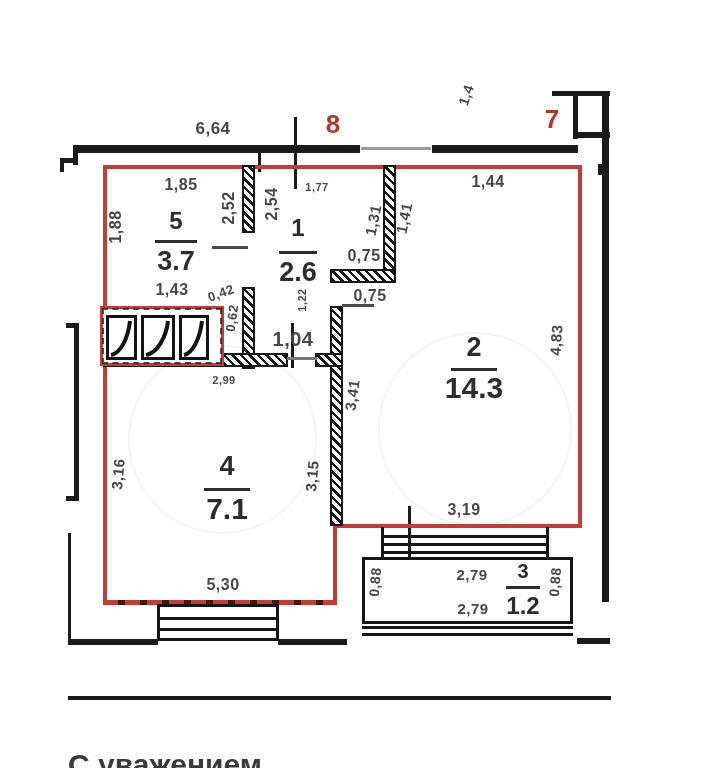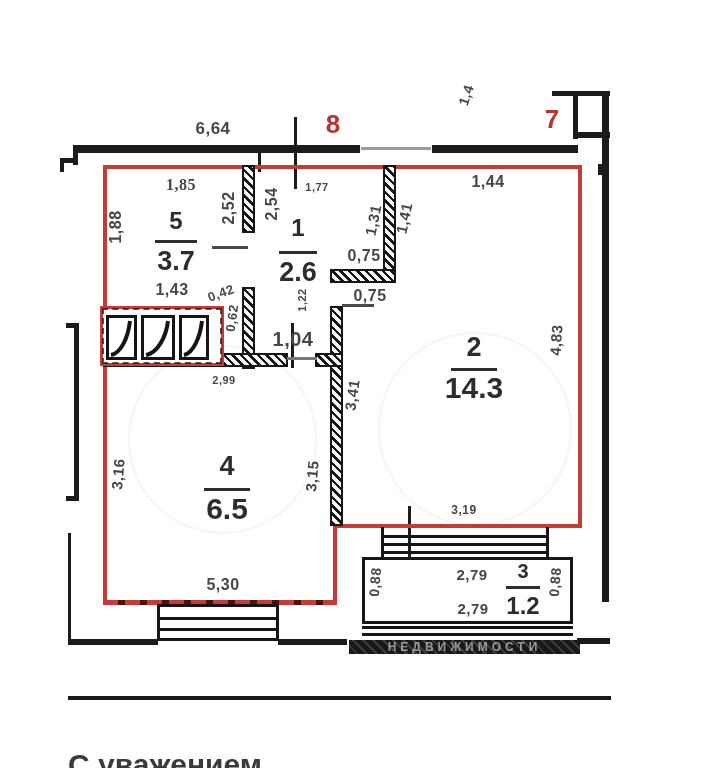--- a/index.html
+++ b/index.html
@@ -109,70 +109,67 @@
 
   <div class="winline" style="left:382px;top:535px;width:167px;height:3px;"></div>
   <div class="winline" style="left:382px;top:543px;width:167px;height:3px;"></div>
   <div class="winline" style="left:382px;top:551px;width:167px;height:3px;"></div>
   <div class="winline" style="left:381px;top:527px;width:3px;height:32px;"></div>
   <div class="winline" style="left:546px;top:527px;width:3px;height:32px;"></div>
 
   <div class="win" style="left:362px;top:557px;width:211px;height:67px;"></div>
   <div class="winline" style="left:362px;top:626px;width:211px;height:3px;"></div>
   <div class="winline" style="left:362px;top:633px;width:211px;height:3px;"></div>
-  <div class="bal-strip" style="left:349px;top:640px;width:231px;height:14px;">
-    <span class="ghost">НЕДВИЖИМОСТИ</span>
-  </div>
 
   <div id="axis-layer" class="abs">
       <span class="axis" style="left: 333px; top: 124px; font-size: 26px; transform: translate(-50%, -50%); position: absolute;">8</span>
       <span class="axis" style="left: 552px; top: 119px; font-size: 26px; transform: translate(-50%, -50%); position: absolute;">7</span>
     </div>
   <div id="dim-layer" class="abs">
       <span class="dim" style="left: 213px; top: 129px; font-size: 17px; transform: translate(-50%, -50%) rotate(0deg);">6,64</span>
       <span class="dim" style="left: 466px; top: 95px; font-size: 14px; transform: translate(-50%, -50%) rotate(-72deg);">1,4</span>
-      <span class="dim" style="left: 181px; top: 185px; font-size: 16px; transform: translate(-50%, -50%) rotate(0deg); font-family: Liberation Serif, serif;">1,85</span>
+      <span class="dim" style="left: 181px; top: 185px; font-size: 16px; transform: translate(-50%, -50%) rotate(0deg);">1,85</span>
       <span class="dim" style="left: 229px; top: 208px; font-size: 16px; transform: translate(-50%, -50%) rotate(-90deg);">2,52</span>
       <span class="dim" style="left: 272px; top: 204px; font-size: 16px; transform: translate(-50%, -50%) rotate(-90deg);">2,54</span>
       <span class="dim" style="left: 317px; top: 187px; font-size: 11px; transform: translate(-50%, -50%) rotate(0deg);">1,77</span>
       <span class="dim" style="left: 488px; top: 182px; font-size: 16px; transform: translate(-50%, -50%) rotate(0deg);">1,44</span>
       <span class="dim" style="left: 404px; top: 218px; font-size: 15px; transform: translate(-50%, -50%) rotate(-78deg);">1,41</span>
       <span class="dim" style="left: 373px; top: 220px; font-size: 15px; transform: translate(-50%, -50%) rotate(-78deg);">1,31</span>
       <span class="dim" style="left: 116px; top: 227px; font-size: 16px; transform: translate(-50%, -50%) rotate(-90deg);">1,88</span>
       <span class="dim" style="left: 364px; top: 256px; font-size: 16px; transform: translate(-50%, -50%) rotate(0deg);">0,75</span>
       <span class="dim" style="left: 370px; top: 296px; font-size: 16px; transform: translate(-50%, -50%) rotate(0deg);">0,75</span>
       <span class="dim" style="left: 172px; top: 290px; font-size: 16px; transform: translate(-50%, -50%) rotate(0deg);">1,43</span>
       <span class="dim" style="left: 221px; top: 293px; font-size: 13px; transform: translate(-50%, -50%) rotate(-20deg);">0,42</span>
       <span class="dim" style="left: 232px; top: 318px; font-size: 13px; transform: translate(-50%, -50%) rotate(-82deg);">0,62</span>
       <span class="dim" style="left: 302px; top: 300px; font-size: 11px; transform: translate(-50%, -50%) rotate(-90deg);">1,22</span>
       <span class="dim" style="left: 293px; top: 339px; font-size: 20px; transform: translate(-50%, -50%) rotate(0deg);">1,04</span>
       <span class="dim" style="left: 224px; top: 380px; font-size: 11px; transform: translate(-50%, -50%) rotate(0deg);">2,99</span>
       <span class="dim" style="left: 352px; top: 395px; font-size: 15px; transform: translate(-50%, -50%) rotate(-82deg);">3,41</span>
       <span class="dim" style="left: 118px; top: 474px; font-size: 15px; transform: translate(-50%, -50%) rotate(-85deg);">3,16</span>
       <span class="dim" style="left: 312px; top: 476px; font-size: 15px; transform: translate(-50%, -50%) rotate(-85deg);">3,15</span>
       <span class="dim" style="left: 556px; top: 340px; font-size: 15px; transform: translate(-50%, -50%) rotate(-86deg);">4,83</span>
-      <span class="dim" style="left: 464px; top: 510px; font-size: 12px; transform: translate(-50%, -50%) rotate(0deg);">3,19</span>
+      <span class="dim" style="left: 464px; top: 510px; font-size: 16px; transform: translate(-50%, -50%) rotate(0deg);">3,19</span>
       <span class="dim" style="left: 223px; top: 585px; font-size: 16px; transform: translate(-50%, -50%) rotate(0deg);">5,30</span>
       <span class="dim" style="left: 375px; top: 582px; font-size: 14px; transform: translate(-50%, -50%) rotate(-85deg);">0,88</span>
       <span class="dim" style="left: 472px; top: 574px; font-size: 15px; transform: translate(-50%, -50%) rotate(0deg);">2,79</span>
       <span class="dim" style="left: 473px; top: 608px; font-size: 15px; transform: translate(-50%, -50%) rotate(0deg);">2,79</span>
       <span class="dim" style="left: 555px; top: 582px; font-size: 14px; transform: translate(-50%, -50%) rotate(-85deg);">0,88</span>
     </div>
   <div id="room-layer" class="abs">
       <span class="rnum" style="left: 176px; top: 221px; font-size: 24px; transform: translate(-50%, -50%);">5</span>
       <div class="rline" style="left: 155px; top: 240px; width: 42px;"></div>
       <span class="rarea" style="left: 176px; top: 261px; font-size: 27px; transform: translate(-50%, -50%);">3.7</span>
       <span class="rnum" style="left: 298px; top: 228px; font-size: 24px; transform: translate(-50%, -50%);">1</span>
       <div class="rline" style="left: 279px; top: 251px; width: 38px;"></div>
       <span class="rarea" style="left: 298px; top: 272px; font-size: 27px; transform: translate(-50%, -50%);">2.6</span>
       <span class="rnum" style="left: 474px; top: 347px; font-size: 27px; transform: translate(-50%, -50%);">2</span>
       <div class="rline" style="left: 451px; top: 368px; width: 46px;"></div>
       <span class="rarea" style="left: 474px; top: 388px; font-size: 30px; transform: translate(-50%, -50%);">14.3</span>
       <span class="rnum" style="left: 227px; top: 466px; font-size: 27px; transform: translate(-50%, -50%);">4</span>
       <div class="rline" style="left: 204px; top: 488px; width: 46px;"></div>
-      <span class="rarea" style="left: 227px; top: 509px; font-size: 30px; transform: translate(-50%, -50%);">6.5</span>
+      <span class="rarea" style="left: 227px; top: 509px; font-size: 30px; transform: translate(-50%, -50%);">7.1</span>
       <span class="rnum" style="left: 523px; top: 571px; font-size: 20px; transform: translate(-50%, -50%);">3</span>
       <div class="rline" style="left: 506px; top: 586px; width: 34px;"></div>
       <span class="rarea" style="left: 523px; top: 606px; font-size: 24px; transform: translate(-50%, -50%);">1.2</span>
     </div>
 
   <div id="bottom-note" style="left:68px;top:748px;font-size:30px;">С уважением</div>
 </div>
 
 </body></html>

